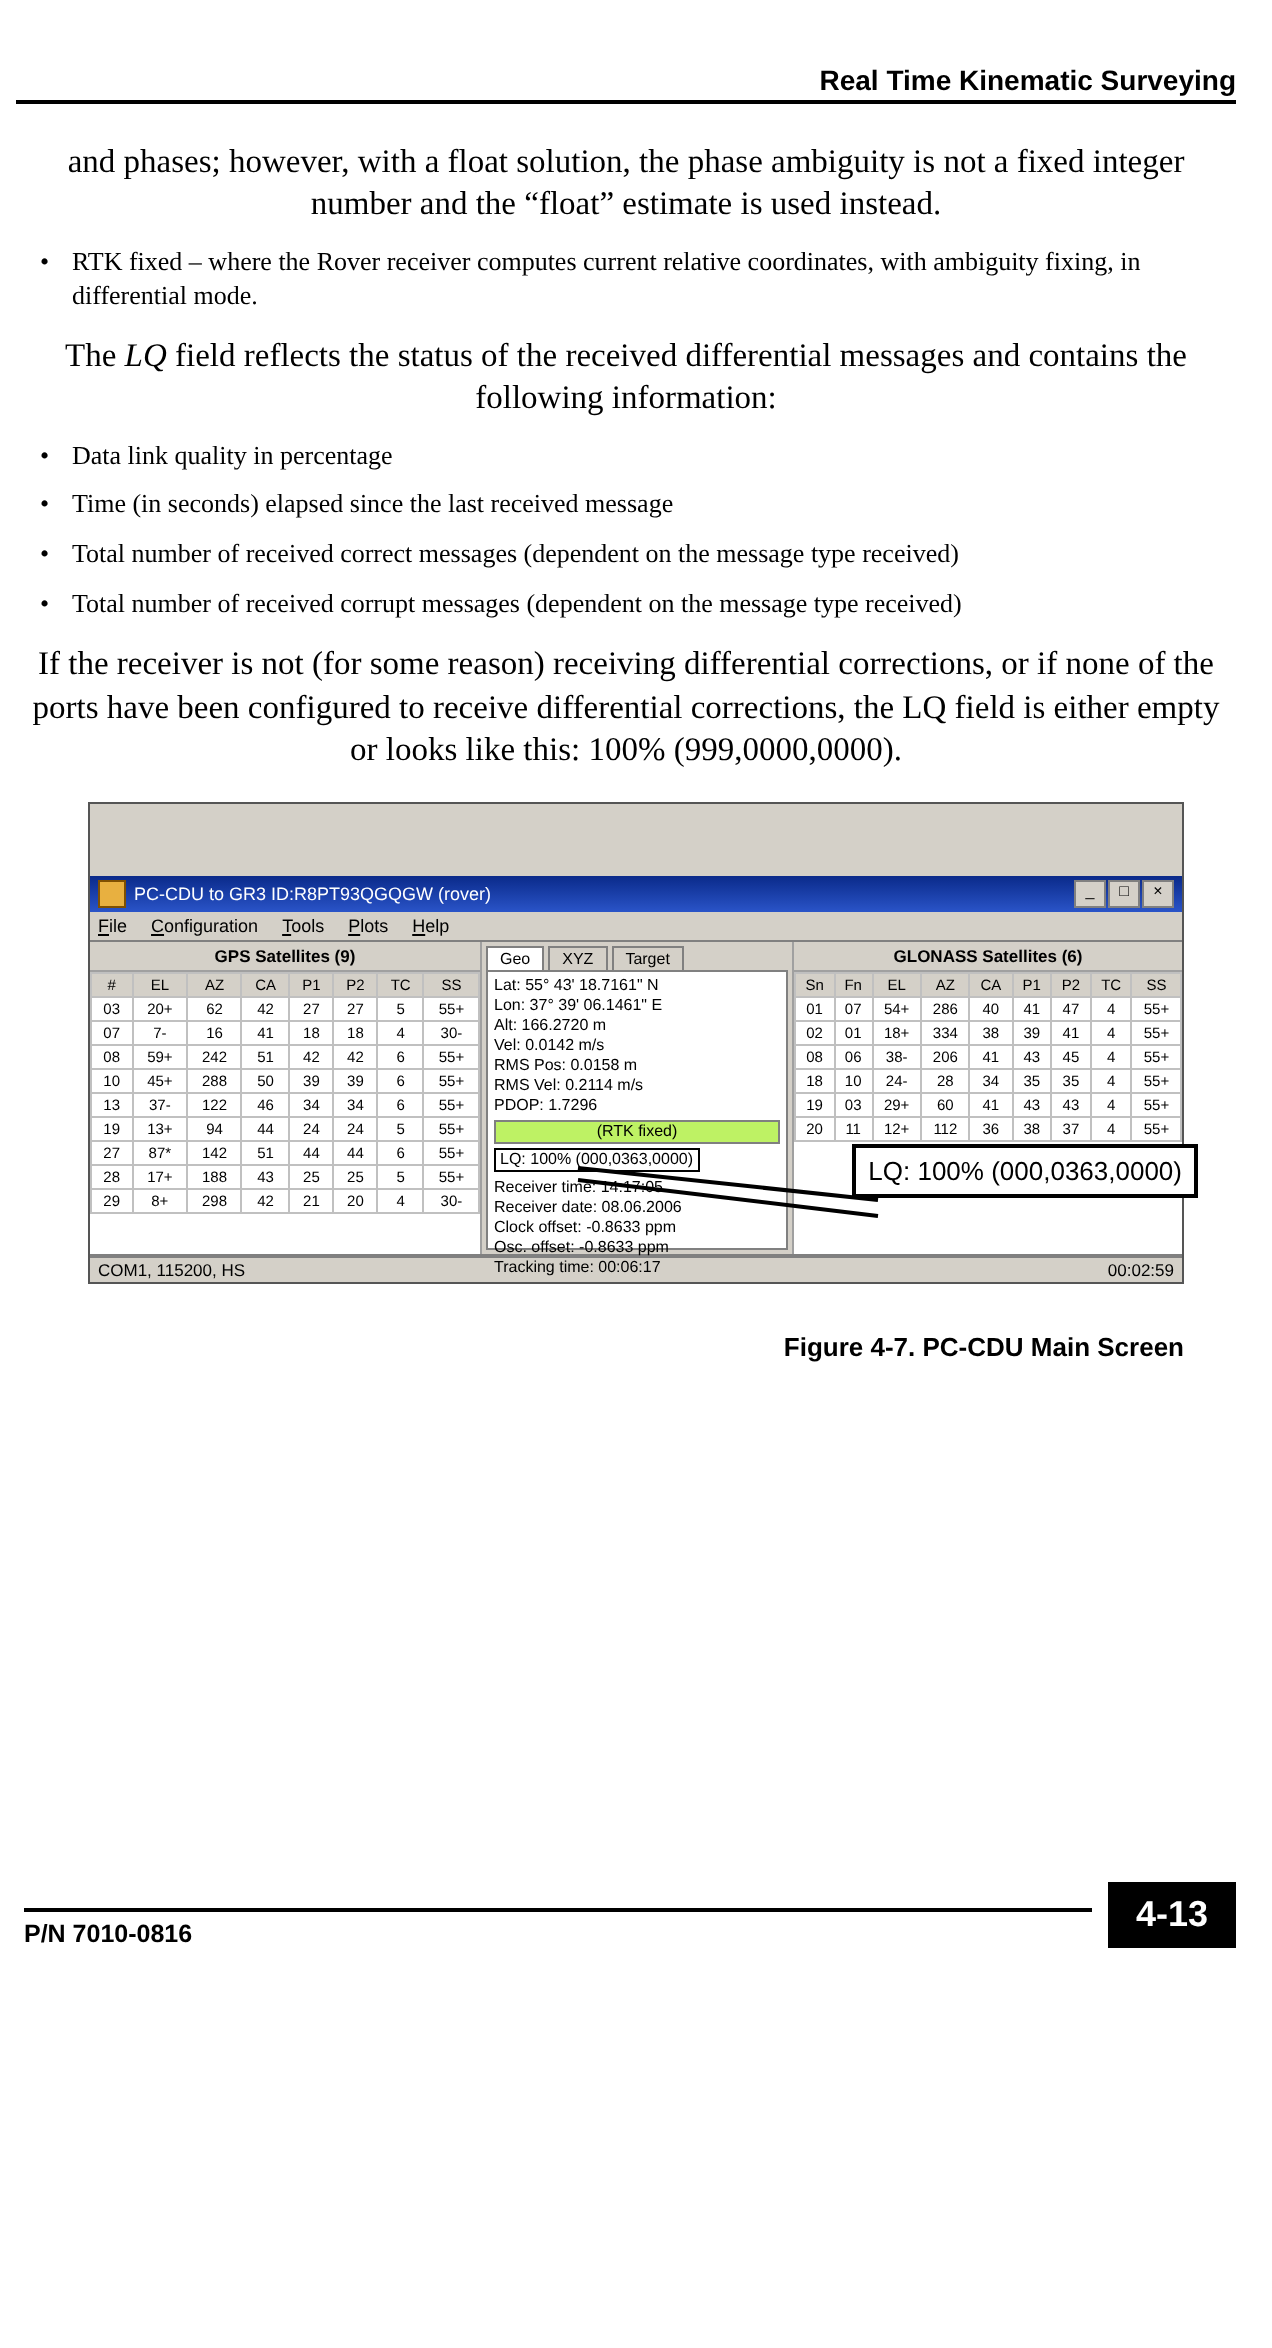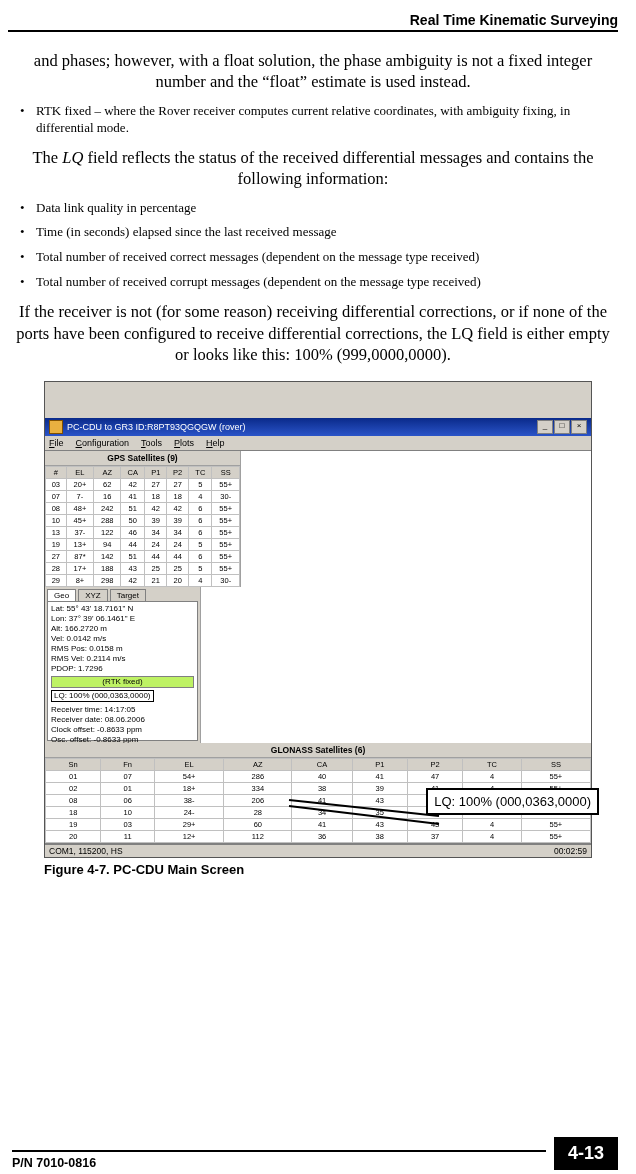--- a/index.html
+++ b/index.html
@@ -4,21 +4,21 @@
 <style>
   body {
     margin: 0;
     padding: 0;
     font-family: "Times New Roman", Times, serif;
     background: #fff;
     color: #000;
     width: 636px;
   }
   .page {
-    padding: 12px 18px 0 8px;
+    padding: 32px 18px 0 8px;
     box-sizing: border-box;
   }
   .header {
     text-align: right;
     font-family: Arial, Helvetica, sans-serif;
     font-weight: bold;
     font-size: 14px;
     border-bottom: 2px solid #000;
     padding-bottom: 2px;
     margin-bottom: 18px;
@@ -87,21 +87,20 @@
     display: flex;
     gap: 12px;
   }
   .menubar span { text-decoration: underline; text-decoration-color: transparent; }
   .menubar span::first-letter { text-decoration: underline; }
   .cols {
     display: flex;
     background: #fff;
     border-top: 1px solid #808080;
     border-bottom: 1px solid #808080;
-    flex-direction: column;
   }
   .col-left { width: 195px; border-right: 1px solid #a0a0a0; }
   .col-mid { width: 155px; border-right: 1px solid #a0a0a0; background:#d4d0c8; }
   .col-right { flex: 1; }
   .col-title {
     background: #d4d0c8;
     font-weight: bold;
     text-align: center;
     padding: 2px 0;
     border-bottom: 1px solid #a0a0a0;
@@ -186,25 +185,25 @@
     padding: 4px 6px;
     font-family: Arial, sans-serif;
     font-size: 13px;
   }
   .callout svg {
     position: absolute;
     right: 150px;
     top: -12px;
   }
   .fig-caption {
-    text-align: left;
+    text-align: right;
     font-family: Arial, Helvetica, sans-serif;
     font-weight: bold;
     font-size: 13px;
-    margin: 4px 0 0 0;
+    margin: 24px 0 0 0;
   }
   .footer {
     margin-top: 260px;
     display: flex;
     justify-content: space-between;
     align-items: flex-end;
     padding: 0 0 0 4px;
   }
   .footer-left {
     font-family: Arial, sans-serif;
@@ -309,21 +308,21 @@
                   <td>7-</td>
                   <td>16</td>
                   <td>41</td>
                   <td>18</td>
                   <td>18</td>
                   <td>4</td>
                   <td>30-</td>
                 </tr>
                 <tr>
                   <td>08</td>
-                  <td>48+</td>
+                  <td>59+</td>
                   <td>242</td>
                   <td>51</td>
                   <td>42</td>
                   <td>42</td>
                   <td>6</td>
                   <td>55+</td>
                 </tr>
                 <tr>
                   <td>10</td>
                   <td>45+</td>

